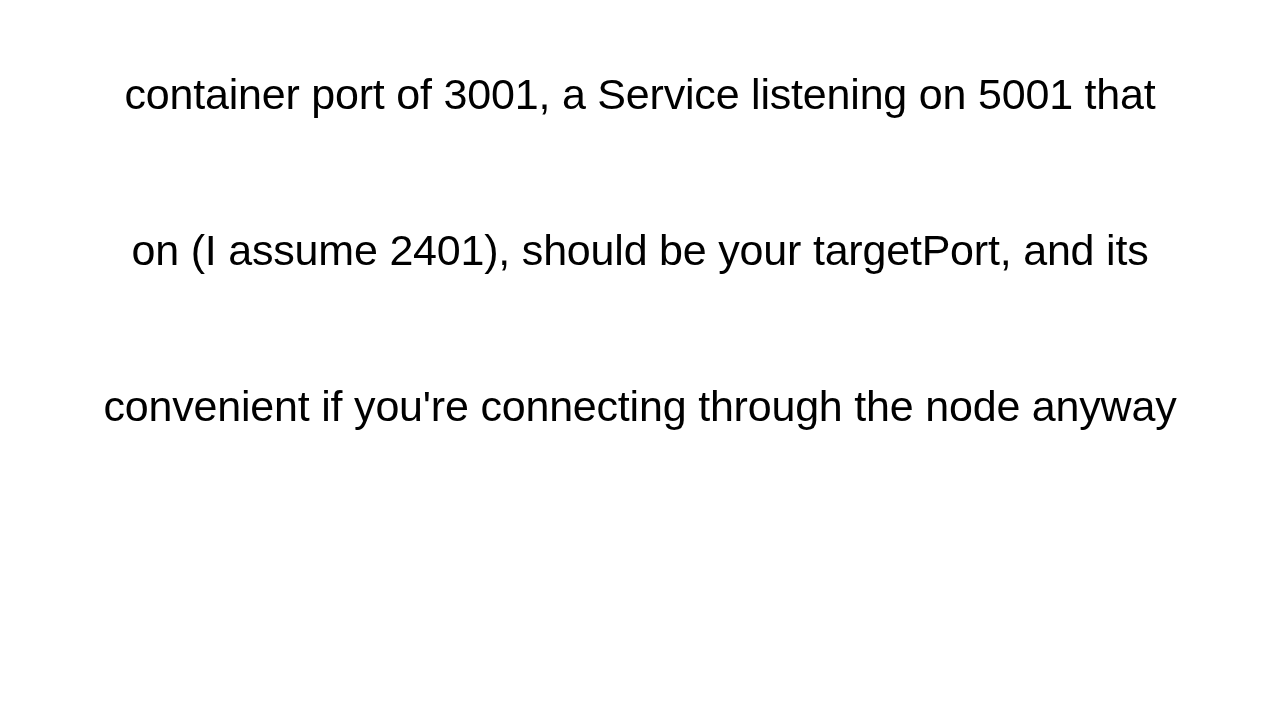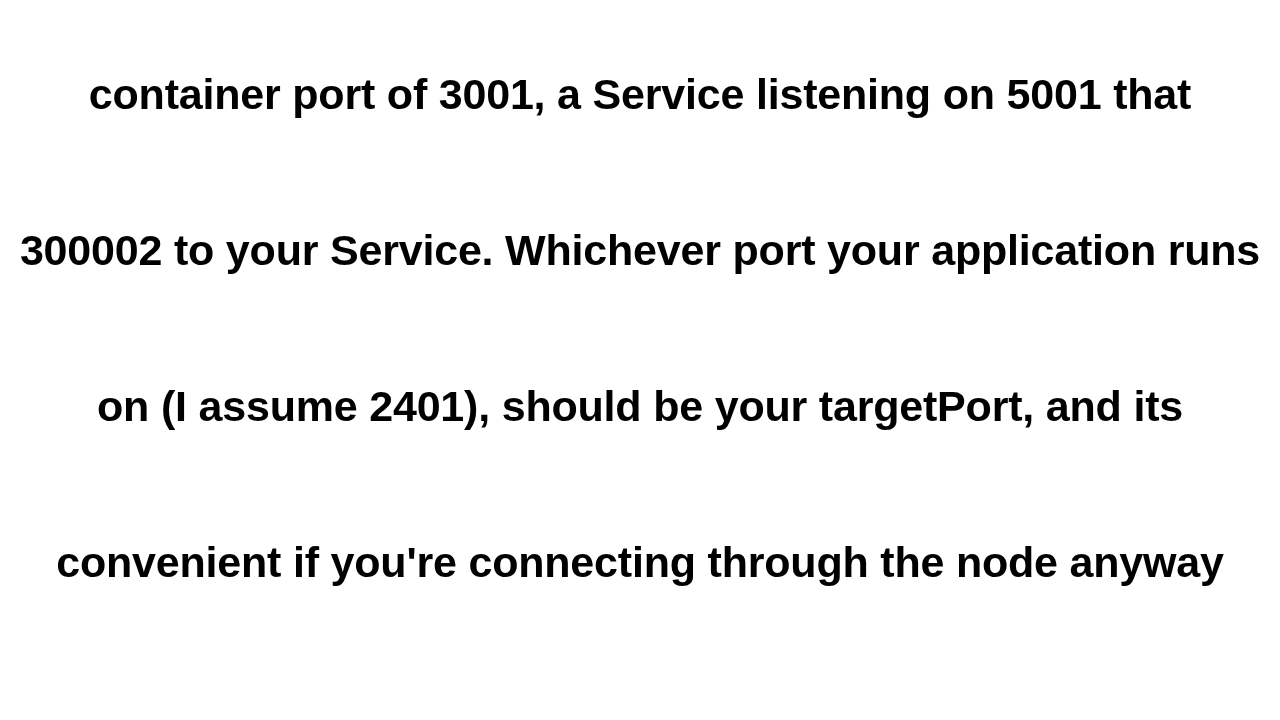--- a/index.html
+++ b/index.html
@@ -37,30 +37,28 @@
     font-weight: 400;
     letter-spacing: -0.2px;
     white-space: pre-wrap;
     word-spacing: 0px;
   }
 
   .tline {
     display: block;
     white-space: pre;
     height: 52px;
-    font-weight: bold;
   }
 </style>
 </head>
 <body>
 
 <div id="page">
   <div id="text-block">
     <span class="tline">container port of 3001, a Service listening on 5001 that</span>
-    <span class="tline">300002 to your Service. Whichever port your application runs</span>
     <span class="tline">on (I assume 2401), should be your targetPort, and its</span>
     <span class="tline">convenient if you're connecting through the node anyway</span>
     
     
     
     
     
     
     
     

